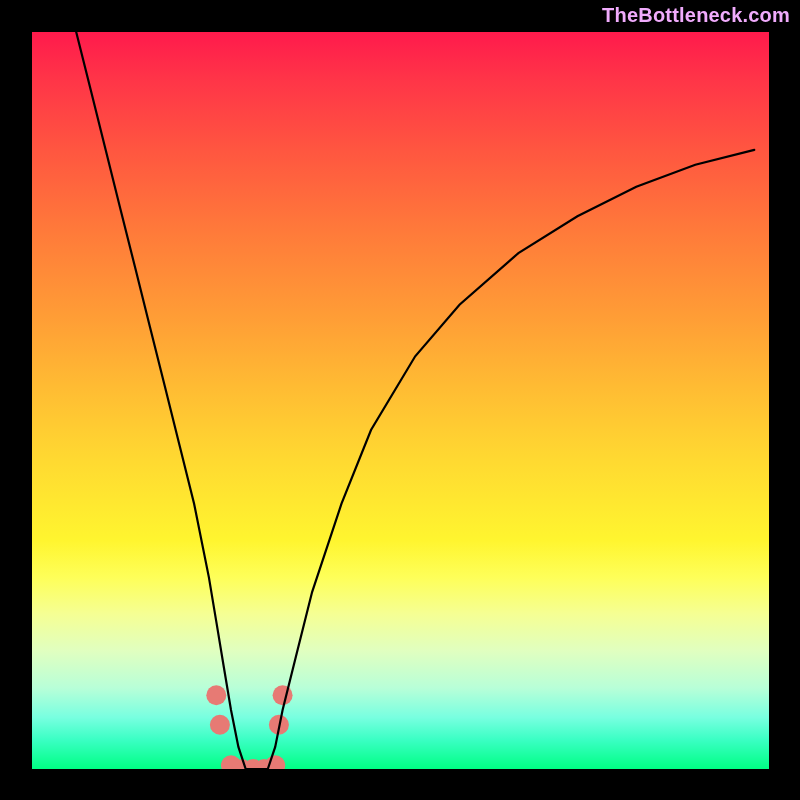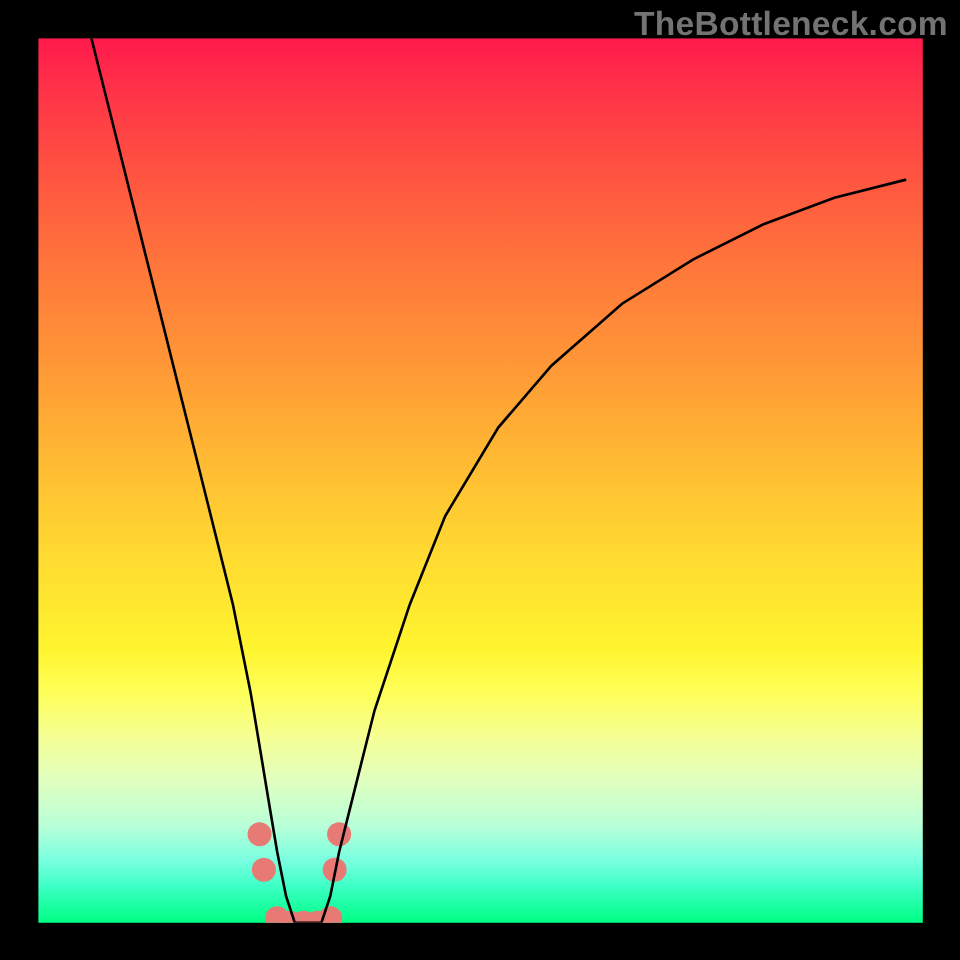--- a/index.html
+++ b/index.html
@@ -49,23 +49,23 @@
     top: 32px;
     width: 737px;
     height: 737px;
     pointer-events: none;
   }
   .watermark {
     position: absolute;
     top: 4px;
     right: 10px;
     font-family: Arial, Helvetica, sans-serif;
-    font-size: 28px;
+    font-size: 20px;
     font-weight: 600;
-    color: #737373;
+    color: #f0abfc;
     letter-spacing: 0.2px;
     user-select: none;
   }
 </style>
 </head>
 <body>
 
 <div class="frame">
   <div class="plot-area"></div>
 

